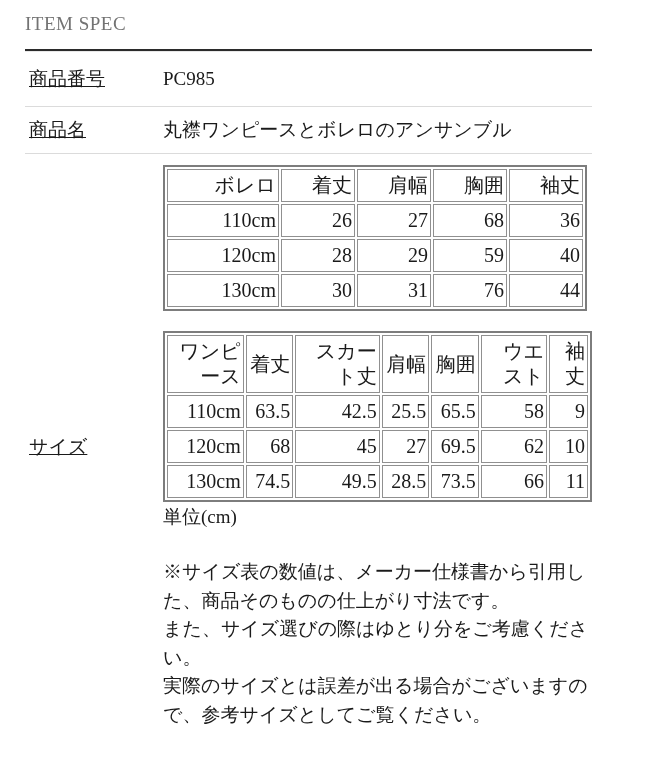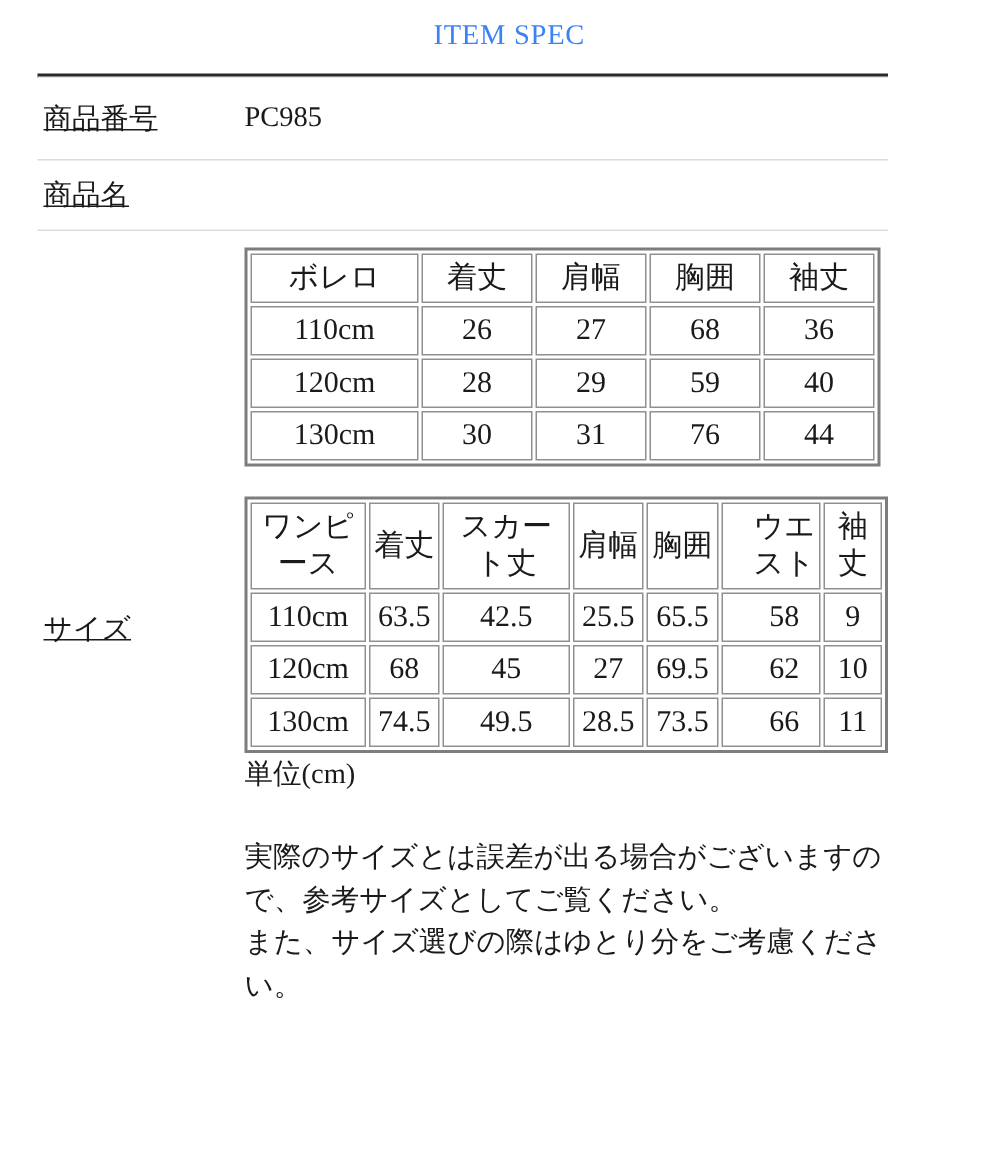--- a/index.html
+++ b/index.html
@@ -10,22 +10,21 @@
     overflow: hidden;
     font-family: "Liberation Serif", "DejaVu Serif", serif;
     color: #1a1a1a;
     padding: 12px 0 0 25px;
     line-break: normal;
   }
   .page-title {
     font-size: 19px;
     line-height: 24px;
     letter-spacing: 0.5px;
-    color: #3b82f6;
-    text-align: center;
+    color: #737373;
   }
   .thick-rule {
     width: 567px;
     height: 3px;
     background: #2b2b2b;
     margin-top: 13px;
     border-bottom: 1px solid #e8e8e8;
   }
   .spec-row {
     width: 567px;
@@ -51,21 +50,21 @@
   .size-content { width: 429px; }
   table {
     border-collapse: separate;
     border-spacing: 2px;
     border: 2px solid #7d7d7d;
     background: #ffffff;
     table-layout: fixed;
   }
   td {
     border: 1px solid #909090;
-    text-align: center;
+    text-align: right;
     vertical-align: middle;
     font-size: 20px;
     line-height: 1.25;
     padding: 3px 2px;
     line-break: normal;
     word-break: normal;
   }
   .tbl-bolero td:nth-child(1) { width: 112px; }
   .tbl-bolero td:nth-child(2) { width: 74px; }
   .tbl-bolero td:nth-child(3) { width: 74px; }
@@ -98,20 +97,21 @@
   <div class="page-title">ITEM SPEC</div>
   <div class="thick-rule"></div>
 
   <div class="spec-row row-number">
     <div class="spec-label">商品番号</div>
     <div class="spec-value">PC985</div>
   </div>
 
   <div class="spec-row row-name">
     <div class="spec-label">商品名</div>
+    <div class="spec-value">丸襟ワンピースとボレロのアンサンブル</div>
   </div>
 
   <div class="spec-row row-size">
     <div class="spec-label">サイズ</div>
 
     <div class="size-content">
 
       <table class="tbl-bolero">
         <tbody>
           <tr>
@@ -182,20 +182,21 @@
             <td>73.5</td>
             <td>66</td>
             <td>11</td>
           </tr>
         </tbody>
       </table>
 
       <div class="unit-note">単位(cm)</div>
 
       <div class="notes">
+        <div>※サイズ表の数値は、メーカー仕様書から引用した、商品そのものの仕上がり寸法です。</div>
+        <div>また、サイズ選びの際はゆとり分をご考慮ください。</div>
         <div>実際のサイズとは誤差が出る場合がございますので、参考サイズとしてご覧ください。</div>
-        <div>また、サイズ選びの際はゆとり分をご考慮ください。</div>
       </div>
 
     </div>
   </div>
 
 </div>
 
 </body></html>

